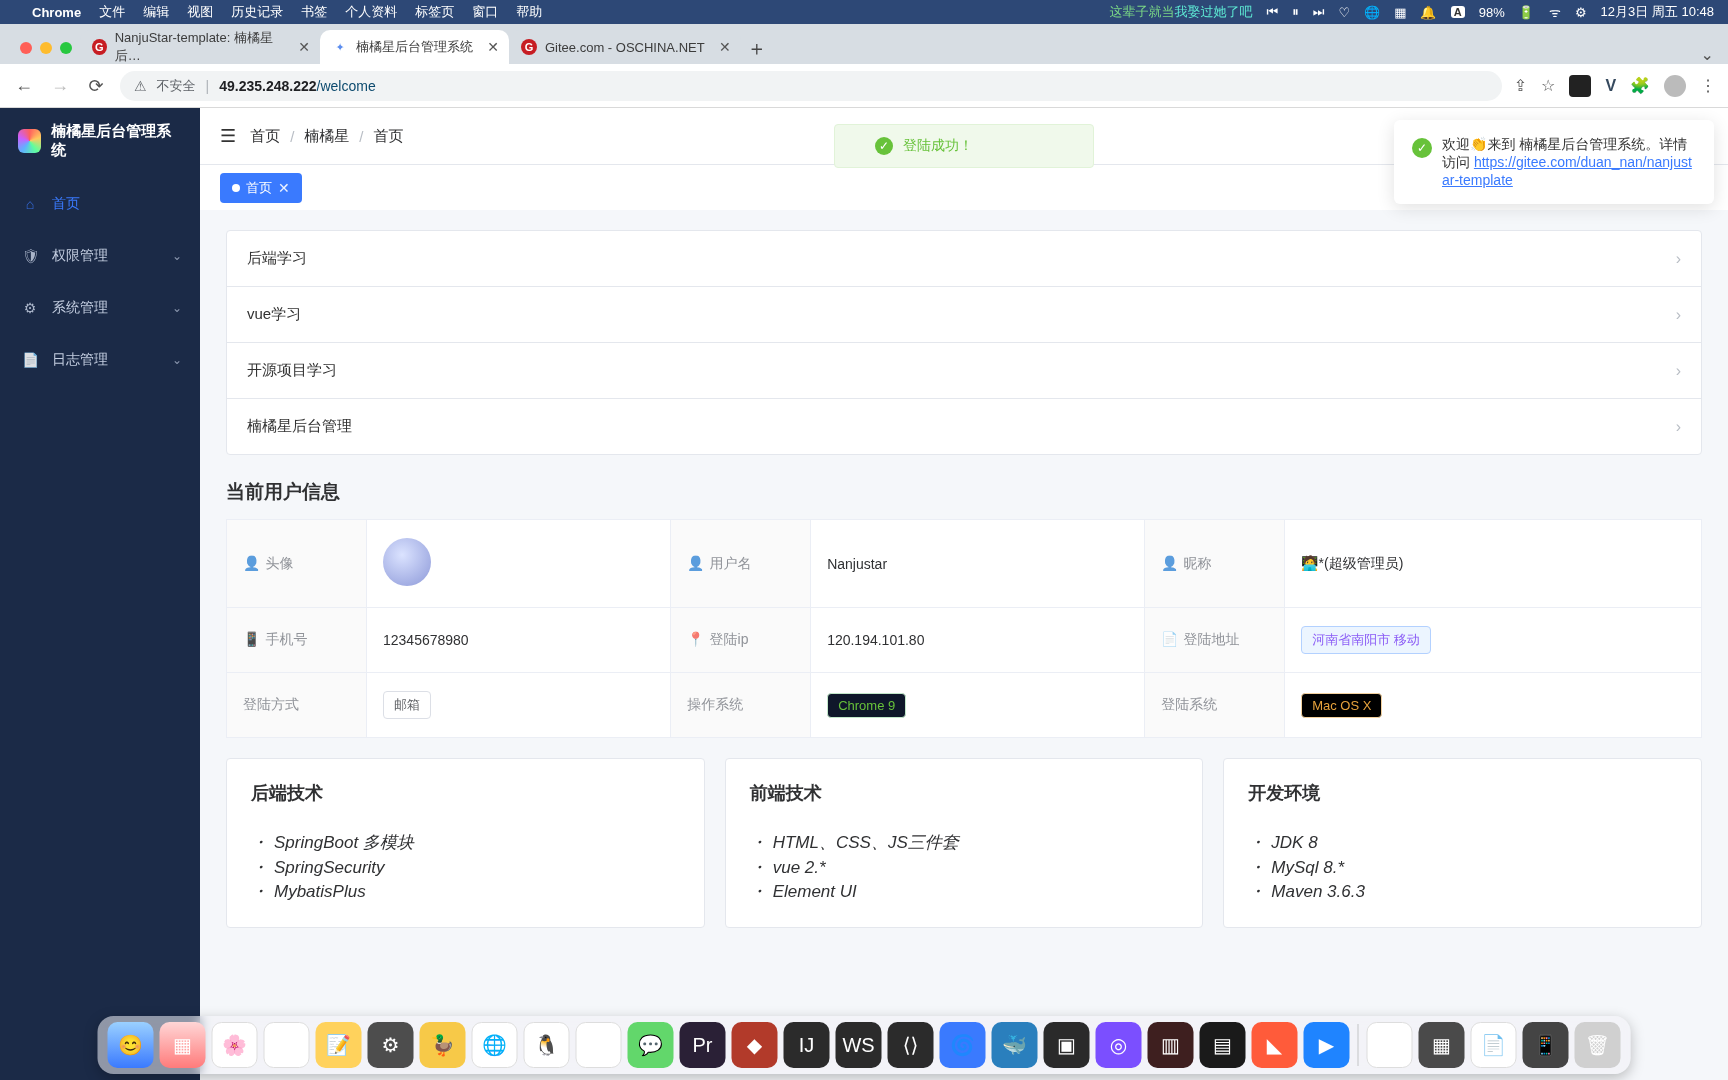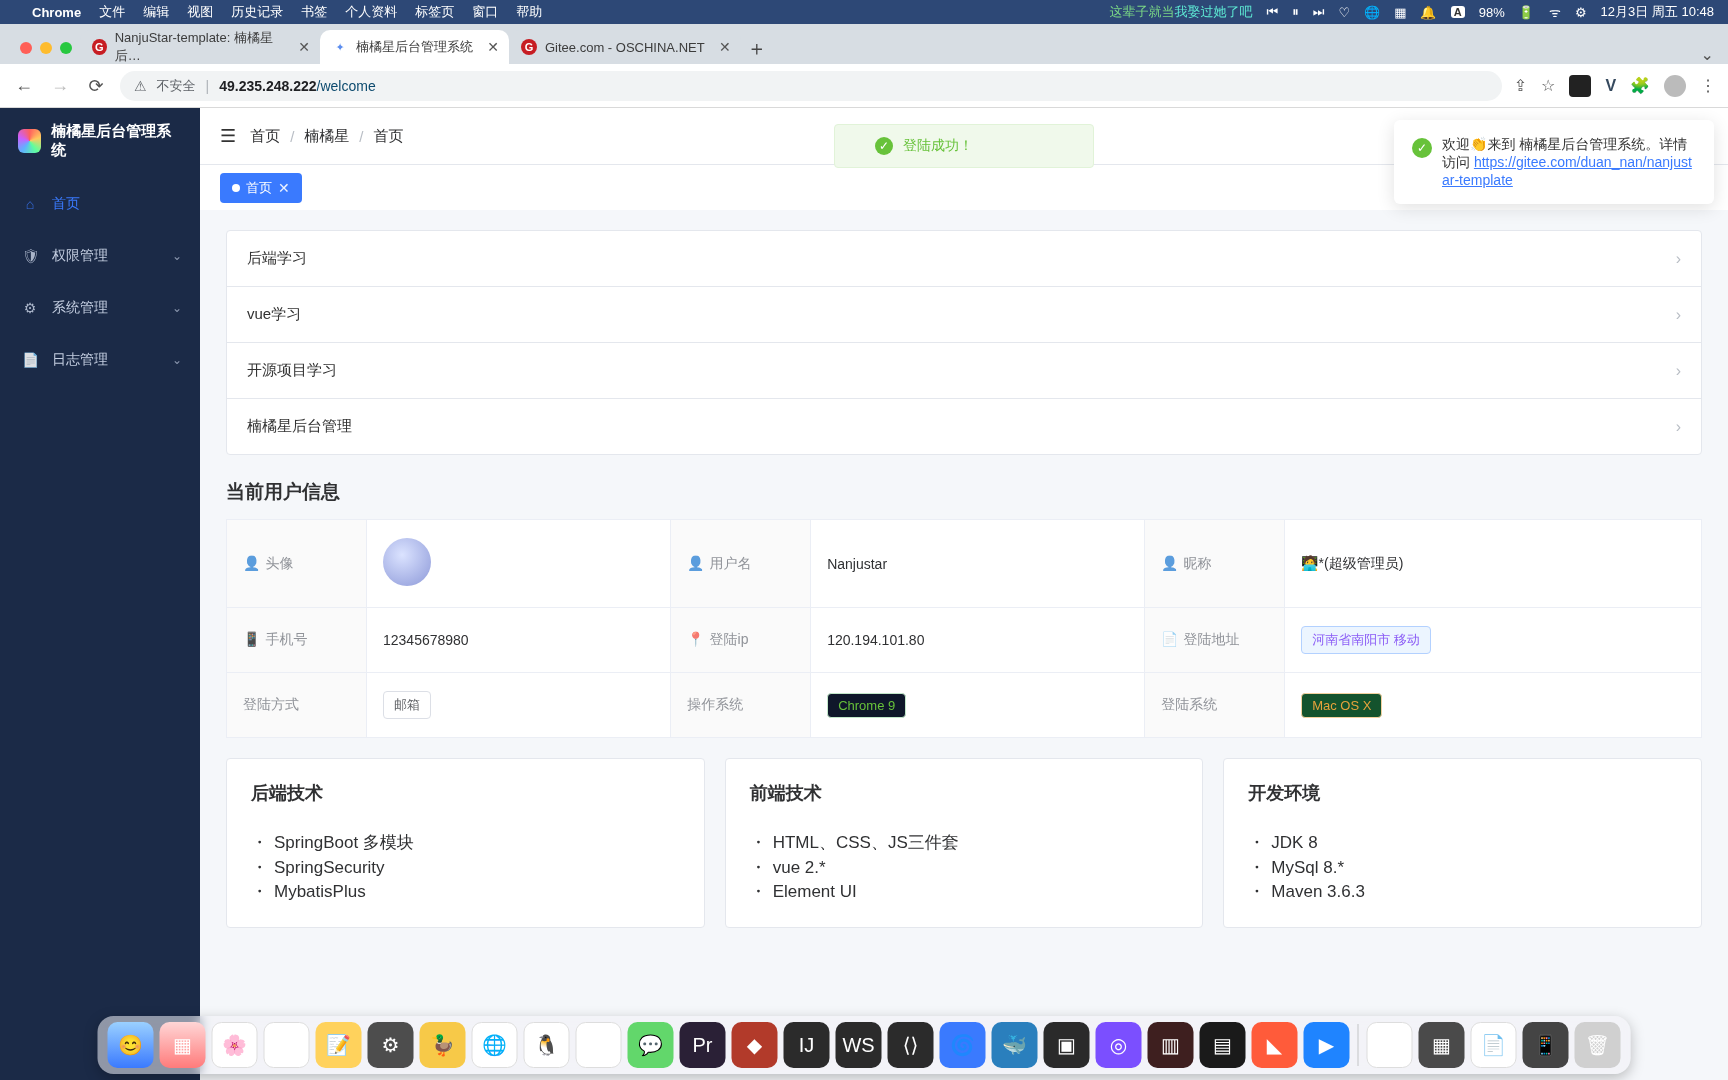--- a/index.html
+++ b/index.html
@@ -71,28 +71,28 @@
     .section-title { font-size:19px; font-weight:600; color:#303133; margin:24px 0 14px; }
 
     .info-table { width:100%; border-collapse:collapse; background:#fff; border:1px solid #ebeef5; font-size:14px; }
     .info-table td { border:1px solid #ebeef5; padding:18px 16px; vertical-align:middle; }
     .info-table td.label { background:#fafafa; color:#909399; width:140px; }
     .info-table td.val { color:#303133; }
     .lbl-ico { margin-right:5px; opacity:.7; }
     .mini-avatar { width:48px; height:48px; border-radius:50%; background:radial-gradient(circle at 40% 35%,#dbe3ff,#8c98d8); display:inline-block; }
     .pill { display:inline-block; padding:4px 10px; border:1px solid #dcdfe6; border-radius:4px; color:#606266; font-size:13px; background:#fff; }
     .pill.green { border-color:#c2e7c9; background:#0f172a; color:#67c23a; }
-    .pill.orange { border-color:#f3d19e; background:#14532d; color:#e6a23c; }
+    .pill.orange { border-color:#f3d19e; background:#000000; color:#e6a23c; }
     .pill.blue { border-color:#b3d1ff; background:#ecf5ff; color:#8b5cf6;text-align:right; }
 
     .cards { display:flex; gap:20px; margin-top:20px; }
     .card { flex:1; background:#fff; border:1px solid #e4e7ed; border-radius:4px; padding:22px 24px; }
     .card h3 { font-size:18px; font-weight:600; color:#303133; margin-bottom:26px; }
     .card ul { list-style:none; }
-    .card li { font-size:17px; color:#303133; line-height:1.45; }
+    .card li { font-size:17px; color:#303133; line-height:1.45;font-style:italic; }
     .card li::before { content:"・"; margin-right:6px; }
 
     
     .alert-success { position:absolute; top:16px; left:50%; transform:translateX(-50%); background:#f0f9eb; border:1px solid #e1f3d8; border-radius:4px; padding:12px 120px 12px 40px; color:#67c23a; font-size:14px; display:flex; align-items:center; gap:10px; }
     .alert-success .ico { width:18px; height:18px; border-radius:50%; background:#67c23a; color:#fff; display:inline-flex; align-items:center; justify-content:center; font-size:12px; }
 
     .notify { position:absolute; top:12px; right:14px; width:320px; background:#fff; border-radius:6px; box-shadow:0 4px 18px rgba(0,0,0,.12); padding:16px 18px; font-size:14px; color:#333; display:flex; gap:10px; }
     .notify .ico { width:20px; height:20px; border-radius:50%; background:#67c23a; color:#fff; display:inline-flex; align-items:center; justify-content:center; font-size:12px; flex:none; margin-top:2px; }
     .notify a { color:#3a7afe; text-decoration:underline; word-break:break-all; }
 

